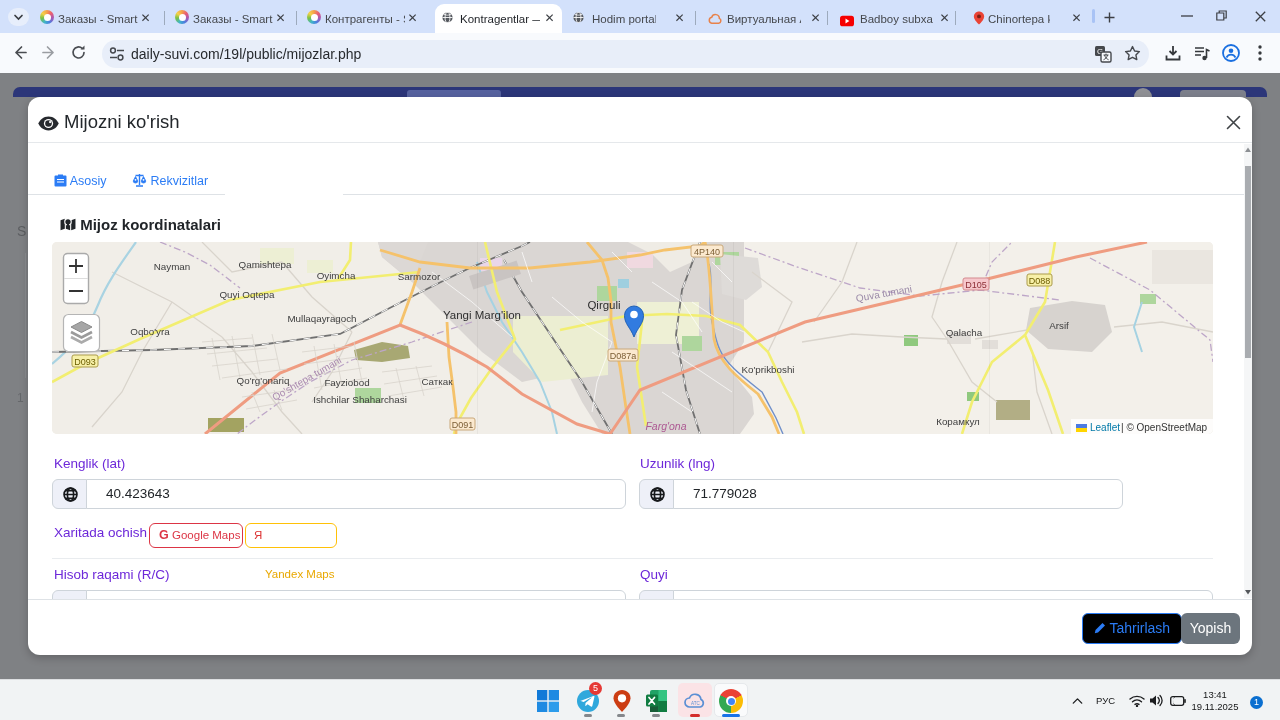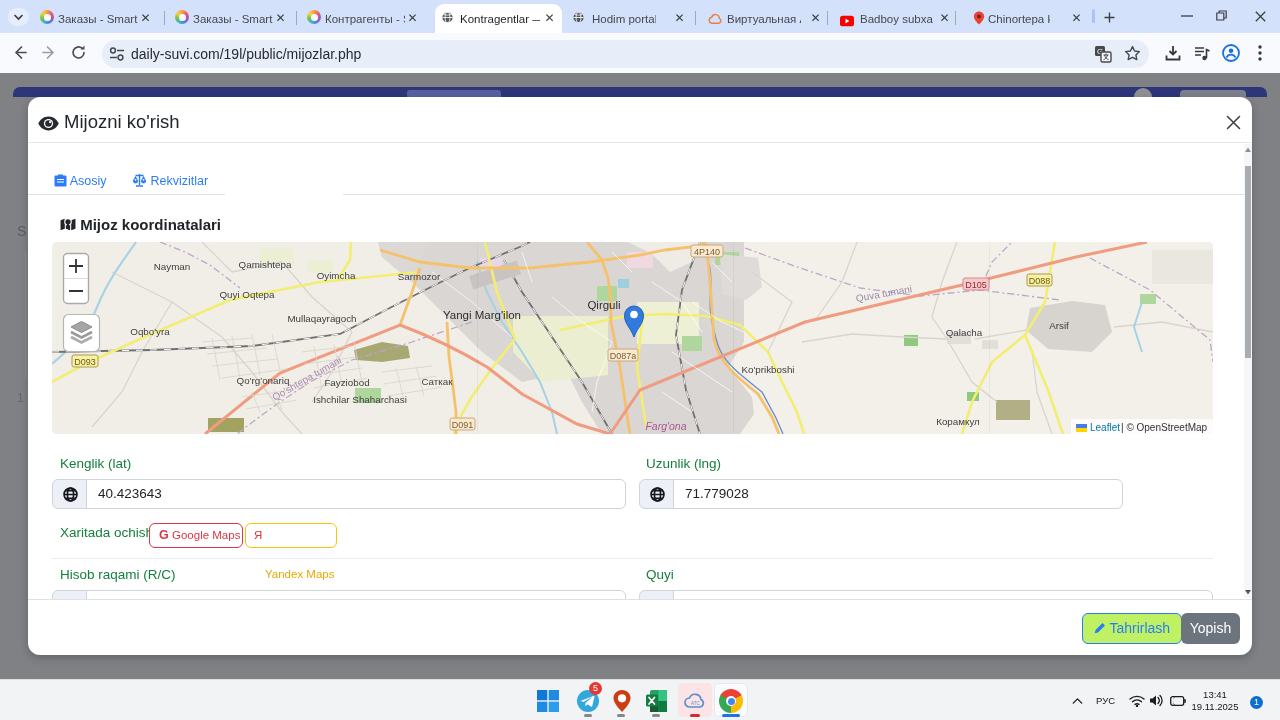--- a/index.html
+++ b/index.html
@@ -30,24 +30,24 @@
 
 
 #modal { position:absolute; left:28px; top:24px; width:1224px; height:558px; background:#fff; border-radius:12px; box-shadow:0 3px 9px rgba(0,0,0,.22); }
 #mheader { position:absolute; left:0; top:0; width:100%; height:46px; border-bottom:1px solid #e5e8eb; }
 #mtitle { position:absolute; left:36px; top:14px; font-size:18.5px; font-weight:500; color:#23272b; }
 .mtab { position:absolute; top:76px; height:20px; font-size:12.5px; color:#2b7cf5; white-space:nowrap; }
 #mtab3 { position:absolute; left:197px; top:64px; width:118px; height:34px; white-space:nowrap; background:#fff; border:1px solid #dee2e6; border-bottom:none; border-radius:7px 7px 0 0; color:#212529; font-size:12.5px; }
 #tabline { position:absolute; left:0px; top:97px; width:1224px; height:1px; background:#dee2e6; }
 #secthead { position:absolute; left:32px; top:119px; font-size:15px; font-weight:700; color:#212529; }
 #mapbox { position:absolute; left:24px; top:145px; width:1161px; height:192px; border-radius:5px; overflow:hidden; background:#f1eee8; }
-.flabel { position:absolute; font-size:13.5px; color:#15803d;margin-left:6px; }
+.flabel { position:absolute; font-size:13.5px; color:#6d28d9; }
 .igroup { position:absolute; height:30px; }
 .iprefix { position:absolute; left:0; top:0; width:35px; height:30px; background:#eef0f8; border:1px solid #ced4da; border-radius:6px 0 0 6px; }
-.ifield { position:absolute; left:34px; top:0; right:0; height:30px; background:#fff; border:1px solid #ced4da; border-radius:0 6px 6px 0; font-size:13.5px; color:#212529; line-height:28px; padding-left:11px; }
+.ifield { position:absolute; left:34px; top:0; right:0; height:30px; background:#fff; border:1px solid #ced4da; border-radius:0 6px 6px 0; font-size:13.5px; color:#212529; line-height:28px; padding-left:19px; }
 .mapbtn { position:absolute; top:0; height:25px; white-space:nowrap; border-radius:6px; font-size:12.5px; line-height:23px; background:#fff; }
 #hr2 { position:absolute; left:24px; top:461px; width:1161px; height:1px; background:#e9ecef; }
 #mfooter { position:absolute; left:0; top:502px; width:100%; height:56px; border-top:1px solid #dee2e6; }
 .btn { position:absolute; top:13px; height:31px; border-radius:6px; font-size:14px; text-align:center; }
 
 
 #sbar { position:absolute; left:1216px; top:47px; width:8px; height:454px; background:#f5f6f7; }
 #sthumb { position:absolute; left:1px; top:22px; width:6px; height:192px; background:#a9acb0; border-radius:0px; }
 
 
@@ -480,21 +480,21 @@
       <div class="igroup" style="left:24px;top:493px;width:574px;height:9px;overflow:hidden;">
         <div class="iprefix" style="height:20px;"></div>
           <div class="ifield" style="height:20px;"></div>
       </div>
       <div class="igroup" style="left:611px;top:493px;width:574px;height:9px;overflow:hidden;">
         <div class="iprefix" style="height:20px;"></div>
           <div class="ifield" style="height:20px;"></div>
       </div>
 
       <div id="mfooter">
-        <div class="btn" style="left:1054px;width:100px;border:1px solid #2b7cf5;color:#2b7cf5;background:#bef264;line-height:29px;">
+        <div class="btn" style="left:1054px;width:100px;border:1px solid #2b7cf5;color:#2b7cf5;background:#000000;line-height:29px;">
           <svg style="vertical-align:-1px" width="12" height="12" viewBox="0 0 12 12">
               <path d="M8.5 1 L11 3.5 L4 10.5 L0.8 11.2 L1.5 8 Z" fill="#2b7cf5"></path>
             </svg>
           Tahrirlash</div>
         <div class="btn" style="left:1153px;width:59px;background:#6c757d;color:#fff;line-height:31px;">Yopish</div>
       </div>
 
       <div id="sbar">
         <svg class="abs" style="left:0px;top:2px" width="8" height="8" viewBox="0 0 8 8">
             <path d="M4 1.5 L7 6 H1 Z" fill="#8d9094"></path>

